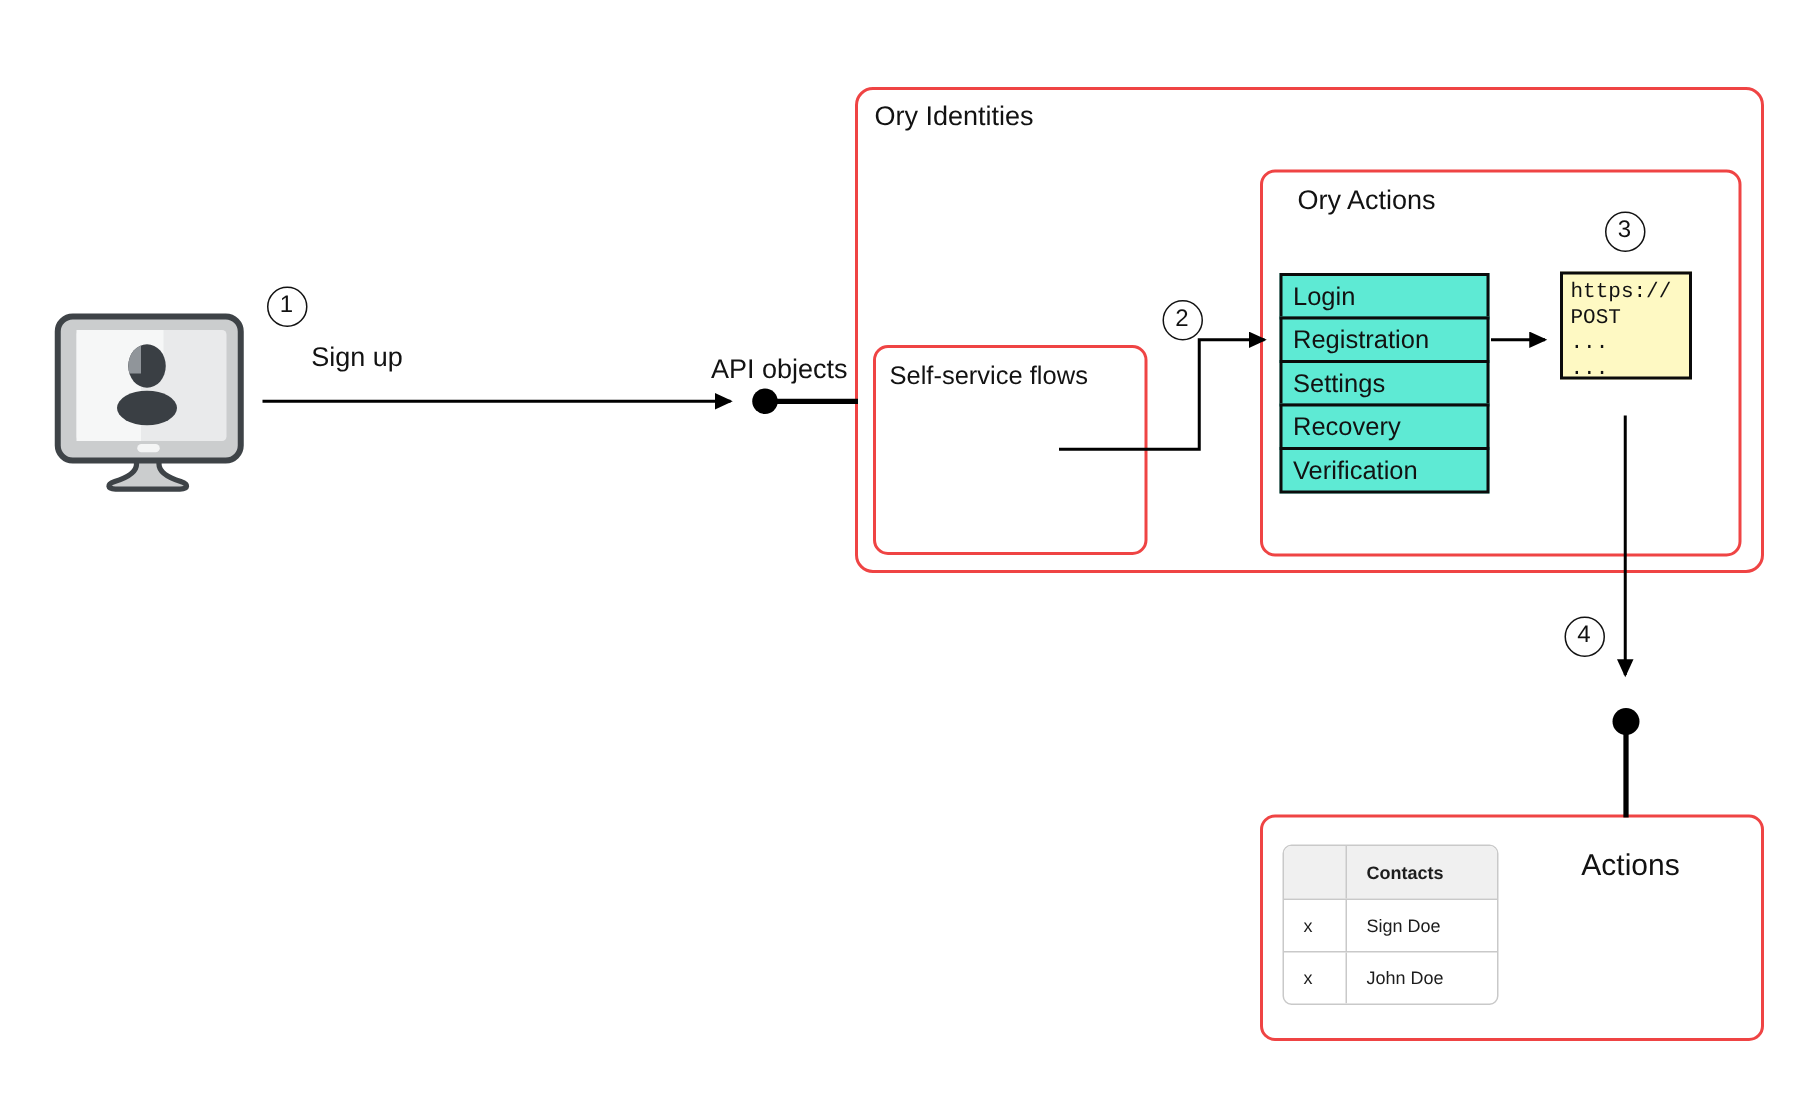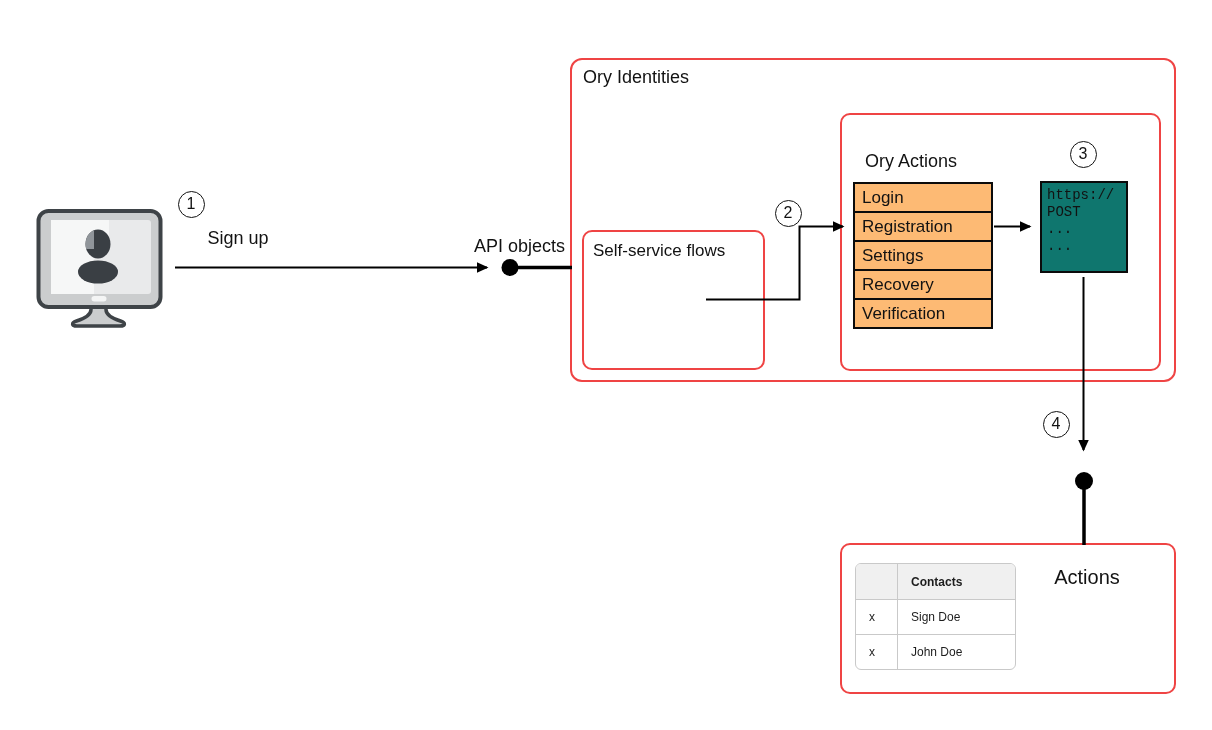--- a/index.html
+++ b/index.html
@@ -11,36 +11,36 @@
   .box{position:absolute;border:2px solid #ef4444;background:transparent;}
   .label{position:absolute;font-size:18px;color:#121212;white-space:nowrap;}
   .badge{
     position:absolute;width:27px;height:27px;box-sizing:border-box;
     border:1.5px solid #121212;border-radius:50%;background:#fff;
     display:flex;align-items:center;justify-content:center;
     font-size:16px;color:#121212;
   }
   .box-title{font-size:18px;color:#121212;white-space:nowrap;}
   .flow-row{
-    box-sizing:border-box;height:31px;border:2px solid #0b0b0b;background:#fdba74;
+    box-sizing:border-box;height:31px;border:2px solid #0b0b0b;background:#5eead4;
     font-size:17px;line-height:27px;padding-left:7px;color:#121212;
   }
   .flow-row + .flow-row{margin-top:-2px;}
   .code-box{
-    position:absolute;left:1040px;top:181px;width:88px;height:92px;box-sizing:border-box;
-    border:2px solid #0b0b0b;background:#0f766e;
+    position:absolute;left:1040px;top:181px;width:88px;height:72px;box-sizing:border-box;
+    border:2px solid #0b0b0b;background:#fef9c3;
     font-family:"Liberation Mono", monospace;font-size:14px;line-height:17px;
     padding:4px 0 0 5px;color:#121212;
   }
   .mono-label{
     position:absolute;font-family:"Liberation Mono", monospace;font-size:16px;color:#121212;
     white-space:nowrap;
   }
   .contacts-table{
-    position:absolute;left:855px;top:563px;width:161px;box-sizing:border-box;
+    position:absolute;left:855px;top:563px;width:144px;box-sizing:border-box;
     border:1px solid #c9c9c9;border-radius:6px;overflow:hidden;background:#fff;
     font-size:12px;color:#1d1d1d;
   }
   .ct-row{display:flex;height:35px;box-sizing:border-box;align-items:center;}
   .ct-row + .ct-row{border-top:1px solid #c9c9c9;}
   .ct-header{background:#f0f0f0;font-weight:bold;}
   .ct-col1{width:42px;box-sizing:border-box;border-right:1px solid #c9c9c9;
     height:100%;display:flex;align-items:center;padding-left:13px;}
   .ct-col2{flex:1;padding-left:13px;}
   svg.overlay{position:absolute;left:0;top:0;z-index:6;pointer-events:none;}
@@ -83,21 +83,21 @@
 
   <div class="box" style="left:570px;top:58px;width:602px;height:320px;border-radius:12px;">
     <div class="box-title" style="padding:7px 0 0 11px;">Ory Identities</div>
   </div>
 
   <div class="box" style="left:582px;top:230px;width:179px;height:136px;border-radius:10px;">
     <div class="box-title" style="padding:9px 0 0 9px;font-size:17px;">Self-service flows</div>
   </div>
 
   <div class="box" style="left:840px;top:113px;width:317px;height:254px;border-radius:10px;">
-    <div class="box-title" style="padding:8px 0 0 23px;margin-top:28px;">Ory Actions</div>
+    <div class="box-title" style="padding:8px 0 0 23px;">Ory Actions</div>
   </div>
 
   <div class="abs" style="left:853px;top:182px;width:140px;z-index:2;">
     <div class="flow-row">Login</div>
     <div class="flow-row">Registration</div>
     <div class="flow-row">Settings</div>
     <div class="flow-row">Recovery</div>
     <div class="flow-row">Verification</div>
   </div>
 

